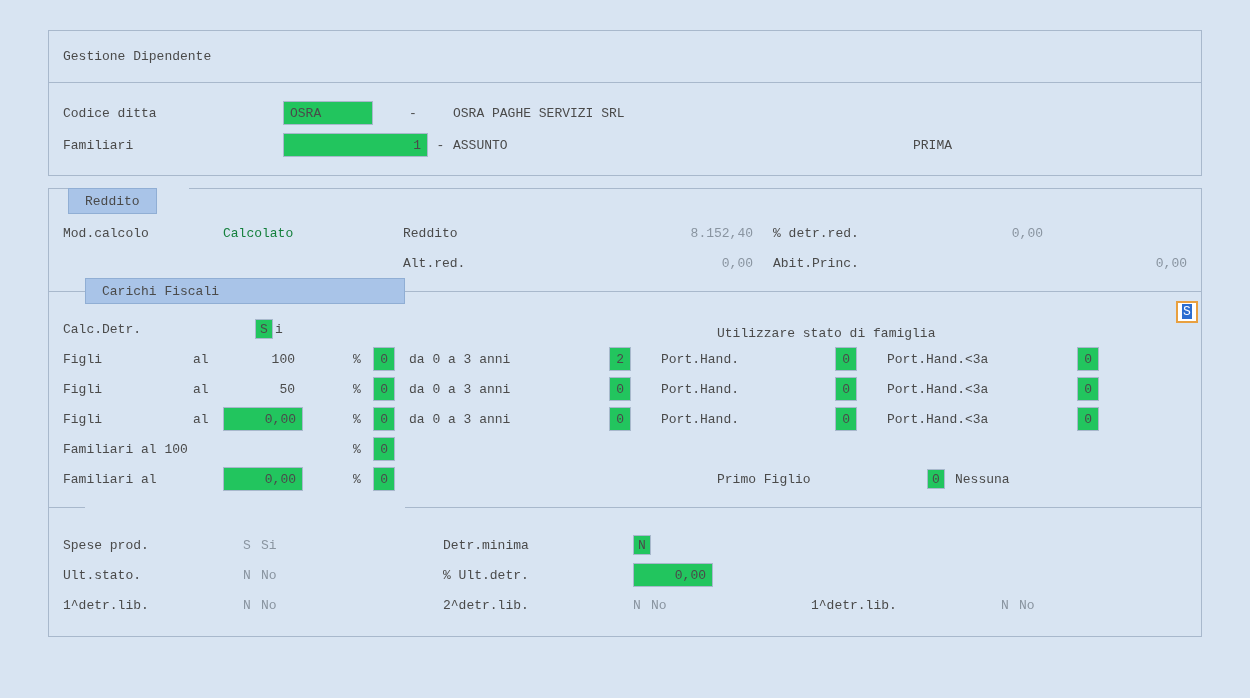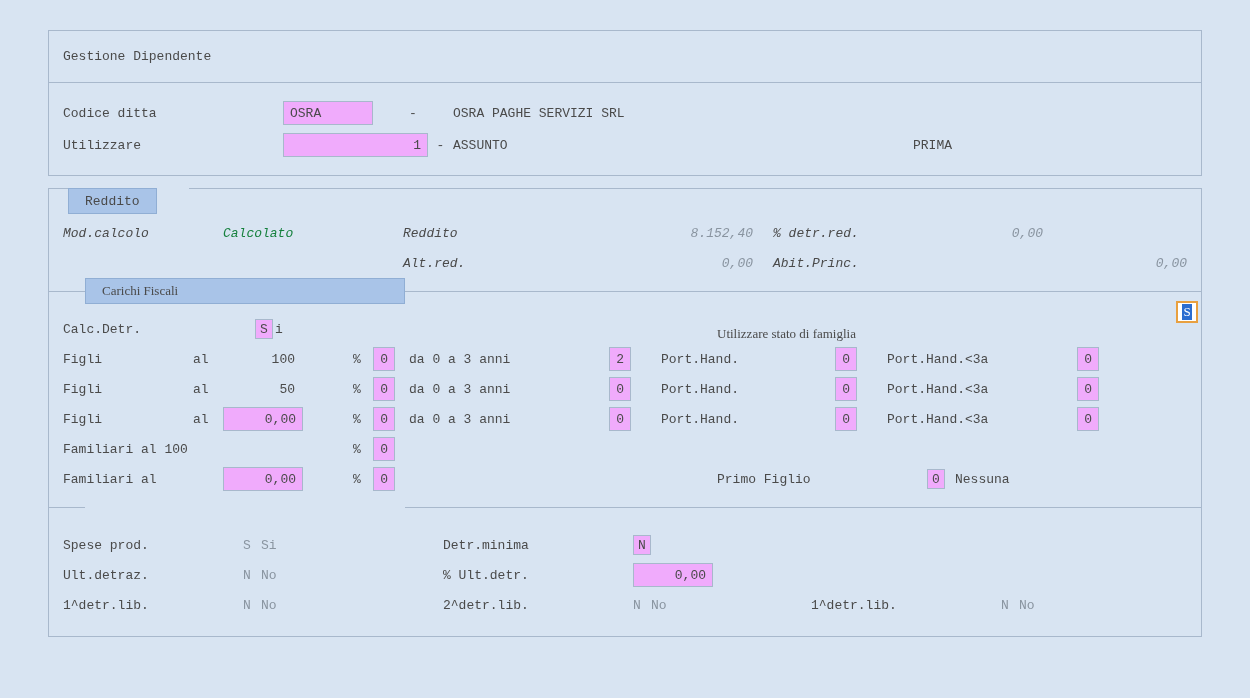--- a/index.html
+++ b/index.html
@@ -29,21 +29,21 @@
     display: flex;
     align-items: center;
     height: 32px;
   }
   .sep-dash {
     width: 34px;
     text-align: center;
   }
   .input-box {
     border: 1px solid #a8b8cc;
-    background: #f0abfc;
+    background: #22c55e;
     height: 24px;
     padding: 0 6px;
     display: inline-flex;
     align-items: center;
   }
   .input-left { justify-content: flex-start; }
   .input-right { justify-content: flex-end; }
   .input-center { justify-content: center; }
   .focused {
     outline: 2px solid #e8a040;
@@ -114,61 +114,61 @@
   <div class="panel-body">
     <div class="row">
       <div class="lbl" style="width:220px;">Codice ditta</div>
       <div class="input-box input-left" style="width:90px;">
           <span>OSRA</span>
         </div>
       <div class="sep-dash" style="width:80px;">-</div>
       <div class="lbl">OSRA PAGHE SERVIZI SRL</div>
     </div>
     <div class="row">
-      <div class="lbl" style="width:220px;">Utilizzare</div>
+      <div class="lbl" style="width:220px;">Familiari</div>
       <div class="input-box input-right" style="width:145px;">
           <span>1</span>
         </div>
       <div class="sep-dash" style="width:25px;">-</div>
       <div class="lbl" style="width:460px;">ASSUNTO</div>
       <div class="lbl">PRIMA</div>
     </div>
   </div>
 </div>
 
 <div class="tab-container">
 
   <div class="tab-label" style="left:20px; top:0;">
     <span>Reddito</span>
   </div>
   <div class="tab-frame" style="margin-top:12px;">
     <div class="tab-topline" style="left:0; width:20px;"></div>
     <div class="tab-topline" style="left:140px; right:0;"></div>
 
-    <div class="content" style="padding-bottom:0;font-style:italic;">
+    <div class="content" style="padding-bottom:0;">
 
       <div class="grid-row">
         <div class="lbl" style="width:160px;">Mod.calcolo</div>
         <div class="lbl" style="width:180px; color:#15803d;">Calcolato</div>
         <div class="lbl" style="width:120px;">Reddito</div>
         <div class="lbl" style="width:250px; text-align:right; padding-right:20px; color:#8994a0;">8.152,40</div>
         <div class="lbl" style="width:150px;">% detr.red.</div>
         <div class="lbl" style="width:120px; text-align:right; color:#8994a0;">0,00</div>
       </div>
 
       <div class="grid-row">
         <div style="width:340px;"></div>
         <div class="lbl" style="width:120px;">Alt.red.</div>
         <div class="lbl" style="width:250px; text-align:right; padding-right:20px; color:#8994a0;">0,00</div>
         <div class="lbl" style="width:150px;">Abit.Princ.</div>
         <div class="lbl" style="flex:1; text-align:right; color:#8994a0;">0,00</div>
       </div>
     </div>
 
-    <div style="position:relative; height:26px;font-family:Liberation Serif, serif;">
+    <div style="position:relative; height:26px;">
       <div class="sub-sideline" style="left:0; width:36px; top:13px;"></div>
       <div class="sub-tab-label" style="left:36px; top:0; width:320px;">
         <span>Carichi Fiscali</span>
       </div>
       <div class="sub-sideline" style="left:356px; right:0; top:13px;"></div>
 
       <div style="position:absolute; left:668px; top:4px; display:flex; align-items:center; width:480px;">
         <div class="lbl" style="flex:1;margin-top:44px;">Utilizzare stato di famiglia</div>
         <div class="input-box input-center focused" style="width:20px; height:20px;">
             <span class="sel">S</span>
@@ -304,21 +304,21 @@
         <div class="lbl" style="width:180px;">Spese prod.</div>
         <div class="lbl" style="width:18px; color:#8994a0;">S</div>
         <div class="lbl" style="width:182px; color:#8994a0;">Si</div>
         <div class="lbl" style="width:190px;">Detr.minima</div>
         <div class="input-box input-center" style="width:18px; height:20px;">
             <span>N</span>
           </div>
       </div>
 
       <div class="grid-row">
-        <div class="lbl" style="width:180px;">Ult.detraz.</div>
+        <div class="lbl" style="width:180px;">Ult.stato.</div>
         <div class="lbl" style="width:18px; color:#8994a0;">N</div>
         <div class="lbl" style="width:182px; color:#8994a0;">No</div>
         <div class="lbl" style="width:190px;">% Ult.detr.</div>
         <div class="input-box input-right" style="width:80px;">
             <span>0,00</span>
           </div>
       </div>
 
       <div class="grid-row">
         <div class="lbl" style="width:180px;">1^detr.lib.</div>

